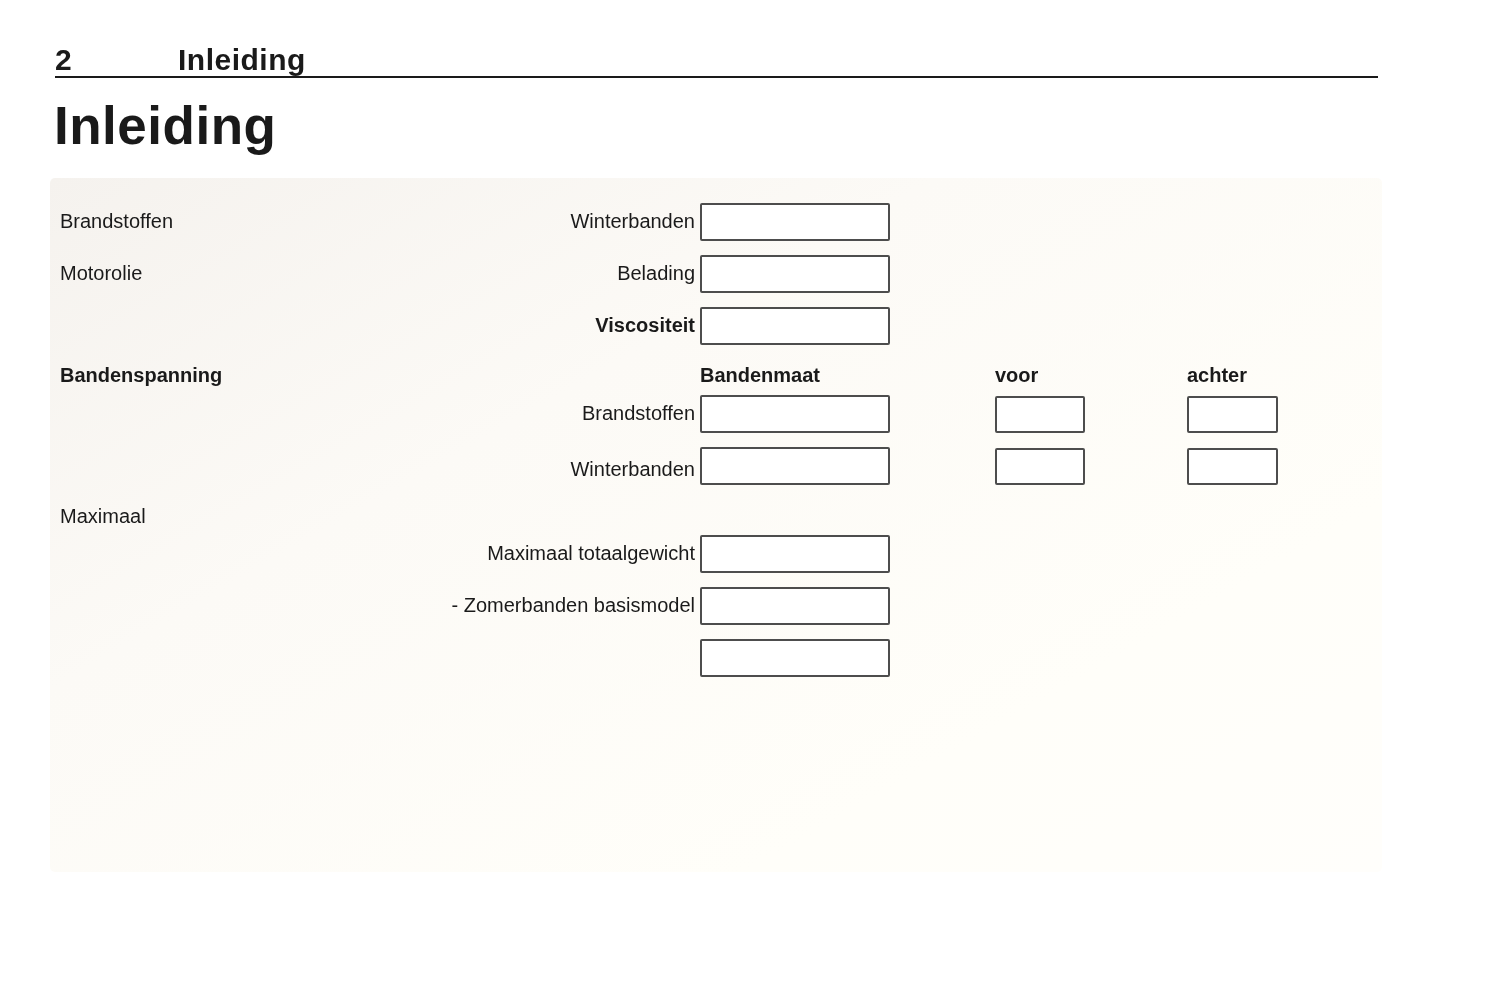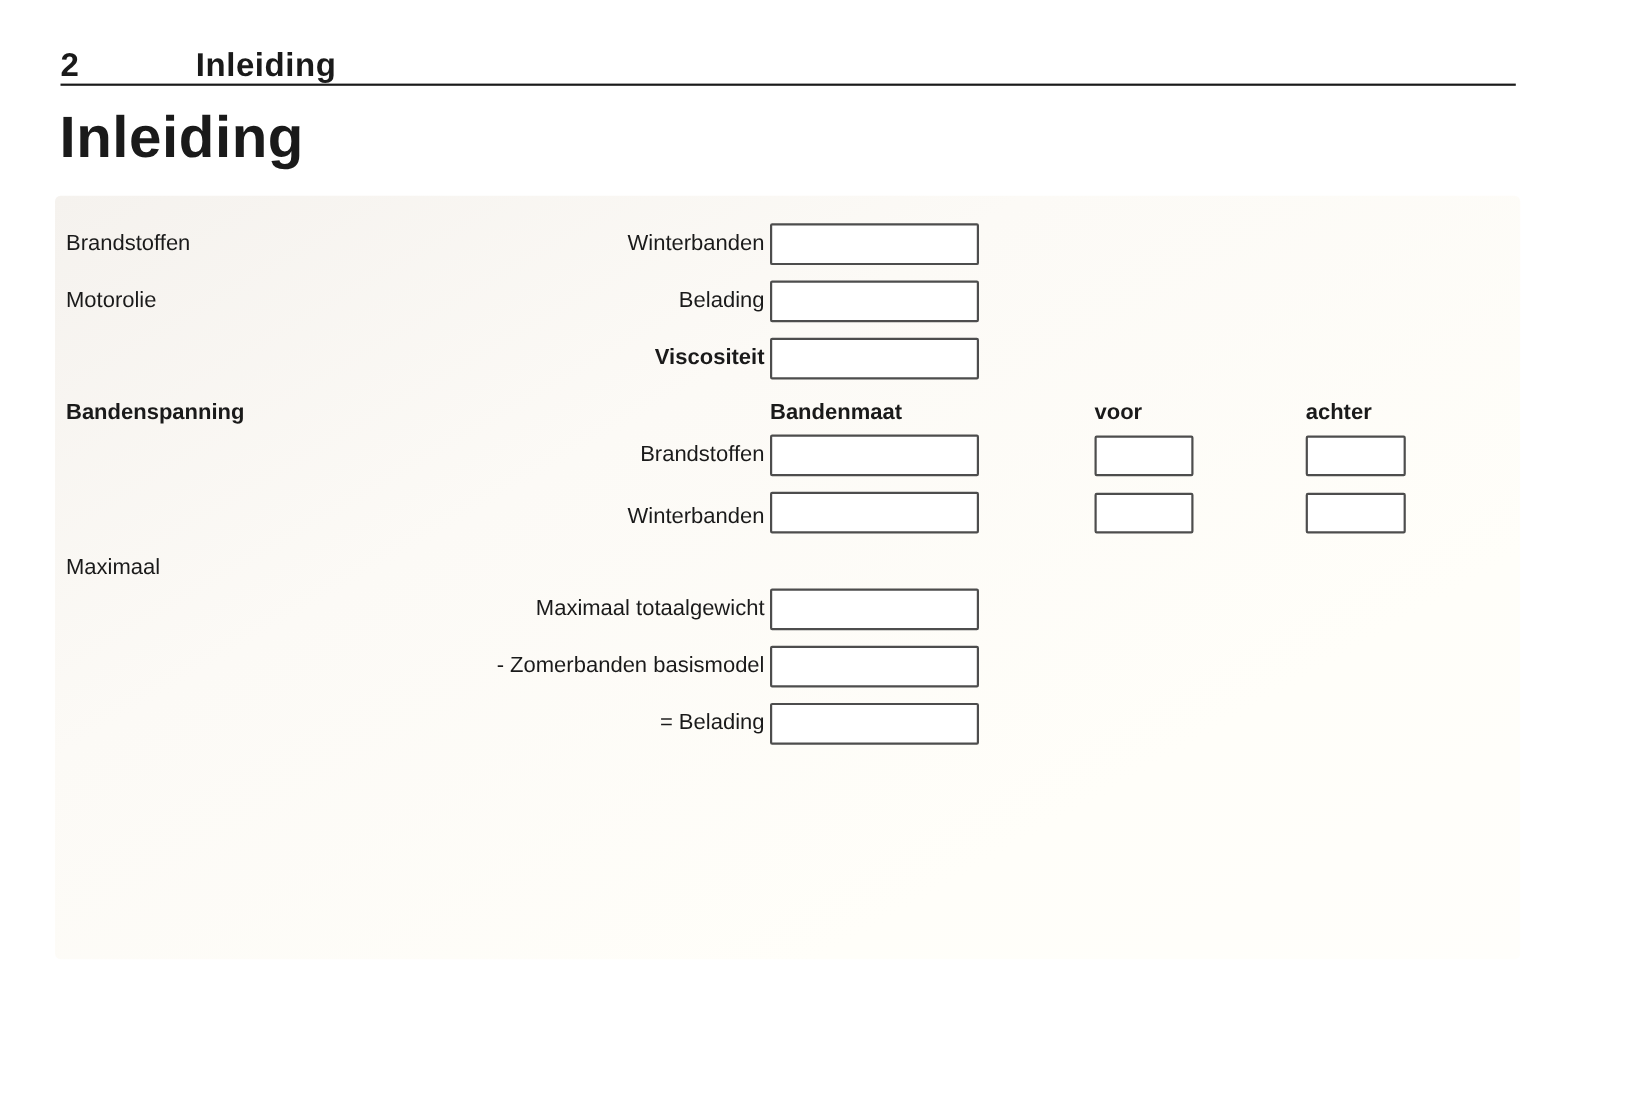--- a/index.html
+++ b/index.html
@@ -102,17 +102,16 @@
     <input class="box box-wide" style="top: 269px;" value="">
     <input class="box box-front" style="top: 270px;" value="">
     <input class="box box-rear" style="top: 270px;" value="">
 
     <div class="lbl mid-lbl" style="top:364px;">Maximaal totaalgewicht</div>
     <input class="box box-wide" style="top: 357px;" value="">
 
     <div class="lbl mid-lbl" style="top:416px;">- Zomerbanden basismodel</div>
     <input class="box box-wide" style="top: 409px;" value="">
 
-    <div class="lbl mid-lbl" style="top:468px;">= Belading</div>
     <input class="box box-wide" style="top: 461px;" value="">
 
   </div>
 </div>
 
 </body></html>

